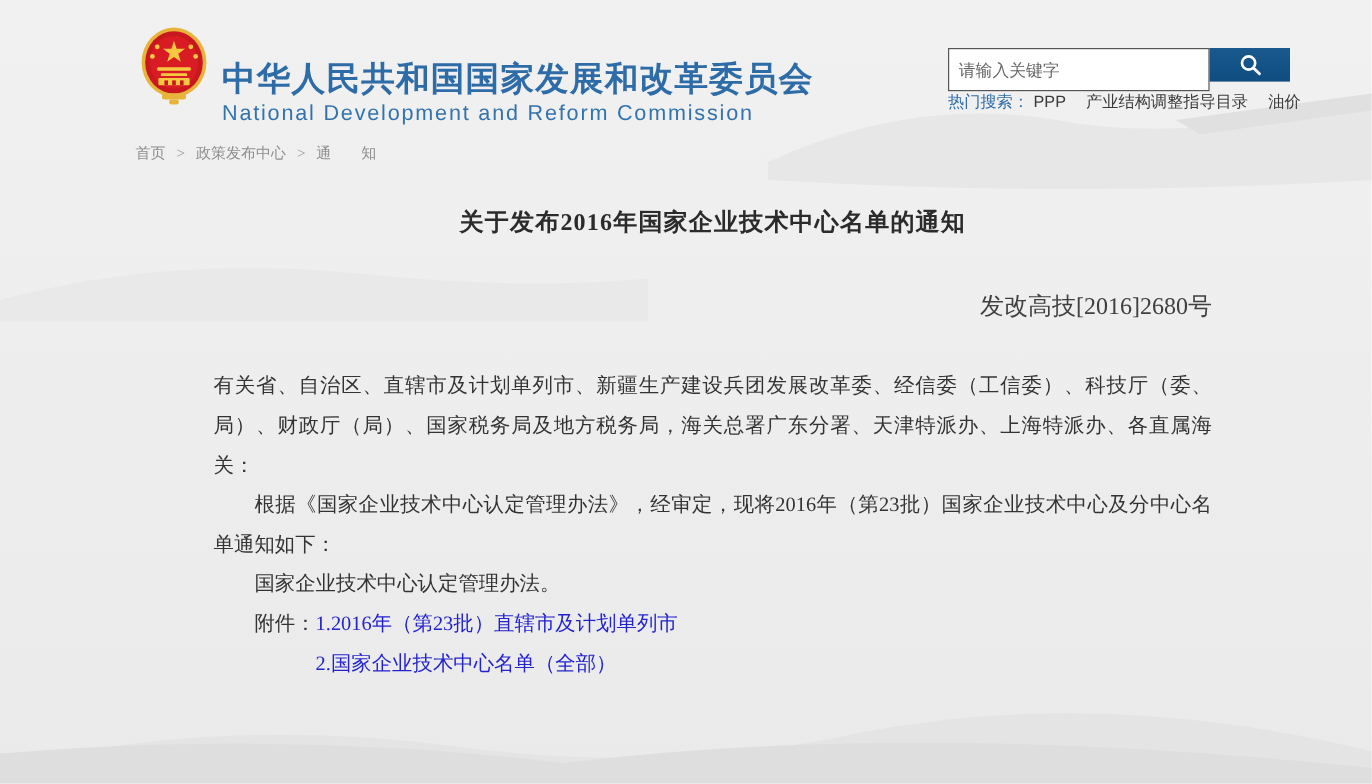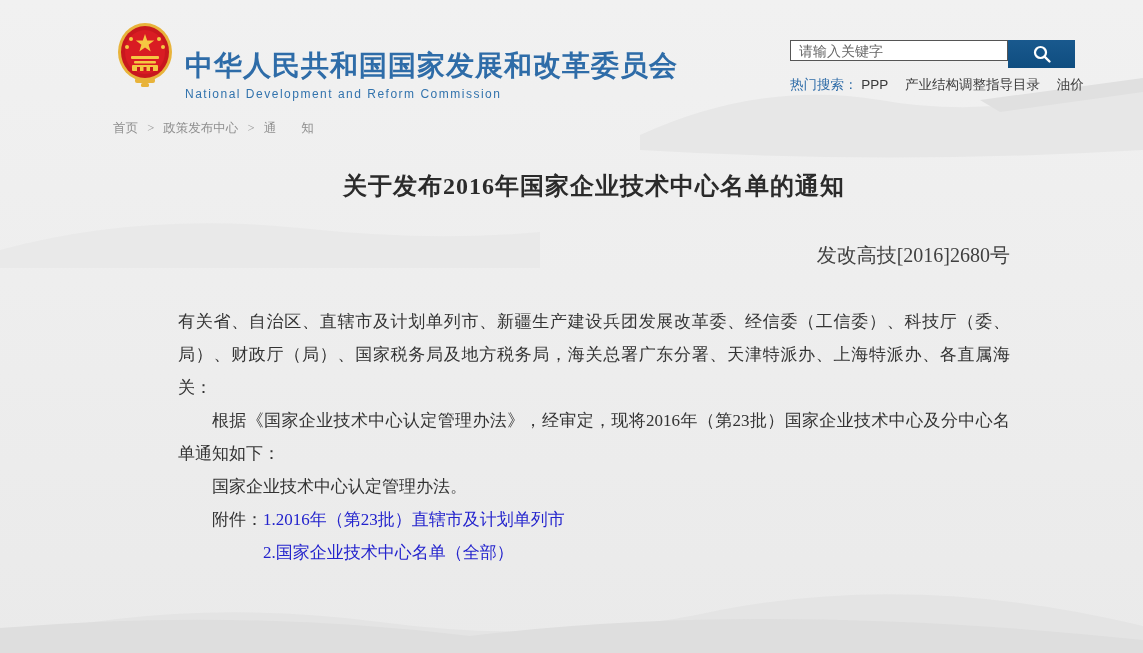--- a/index.html
+++ b/index.html
@@ -14,26 +14,26 @@
   .watermark { position:absolute; inset:0; pointer-events:none; }
   
   .header { position:absolute; top:0; left:0; width:1143px; height:100px; }
   .emblem { position:absolute; left:117px; top:22px; width:56px; height:66px; cursor:pointer; }
   .site-titles { position:absolute; left:185px; top:38px; cursor:pointer;margin-top:12px; }
   .site-zh {
     font-size:28px; font-weight:bold; color:#2e6ca8; letter-spacing:1px;
     font-family:"Liberation Sans","DejaVu Sans",sans-serif; line-height:32px;
   }
   .site-en {
-    font-size:12px; color:#3273ad; letter-spacing:1.5px; line-height:21px; margin-top:2px;
+    font-size:18px; color:#3273ad; letter-spacing:1.5px; line-height:21px; margin-top:2px;
   }
   .search-area { position:absolute; left:790px; top:40px; width:285px; }
   .search-row { display:flex; height:28px; }
   .search-input {
-    width:218px; height:21px; border:1px solid #555; background:#fff;
+    width:218px; height:36px; border:1px solid #555; background:#fff;
     font-size:14px; padding:4px 8px; color:#404040; outline:none;
     font-family:"Liberation Sans","DejaVu Sans",sans-serif;
   }
   .search-input::placeholder { color:#666; opacity:1; }
   .search-btn {
     width:67px; height:28px; border:none; cursor:pointer;
     background:linear-gradient(#19598e, #0f4d80);
     display:flex; align-items:center; justify-content:center;
   }
   .hot-row { margin-top:8px; font-size:13.5px; white-space:nowrap; }
@@ -42,21 +42,21 @@
   .hot-item:last-child { margin-right:12px; }
   
   .breadcrumb { position:absolute; left:113px; top:120px; font-size:12.5px; color:#8e8e8e;font-family:Liberation Serif, serif; }
   .crumb { color:#8e8e8e; text-decoration:none; cursor:pointer; }
   .crumb-sep { margin:0 6px; color:#9a9a9a; }
   .crumb-last { cursor:default; }
   
   .doc { position:absolute; left:178px; top:170px; width:832px;
          font-family:"Liberation Serif","DejaVu Serif",serif; }
   .doc-title {
-    text-align:center; font-size:24px; font-weight:bold; color:#2b2b2b;
+    text-align:center; font-size:20px; font-weight:bold; color:#2b2b2b;
     letter-spacing:1px; line-height:32px;
   }
   .doc-number { text-align:right; font-size:20px; color:#404040; margin-top:40px; }
   .doc-body { margin-top:36px; font-size:17px; line-height:33px; color:#333;
               text-align:justify; }
   .doc-body p { text-indent:2em; }
   .doc-body p.no-indent { text-indent:0; }
   .attach-row { font-size:17px; line-height:33px; padding-left:2em; }
   .attach-row2 { font-size:17px; line-height:33px; padding-left:85px; }
   .attach-label { color:#333;margin-top:14px; }

